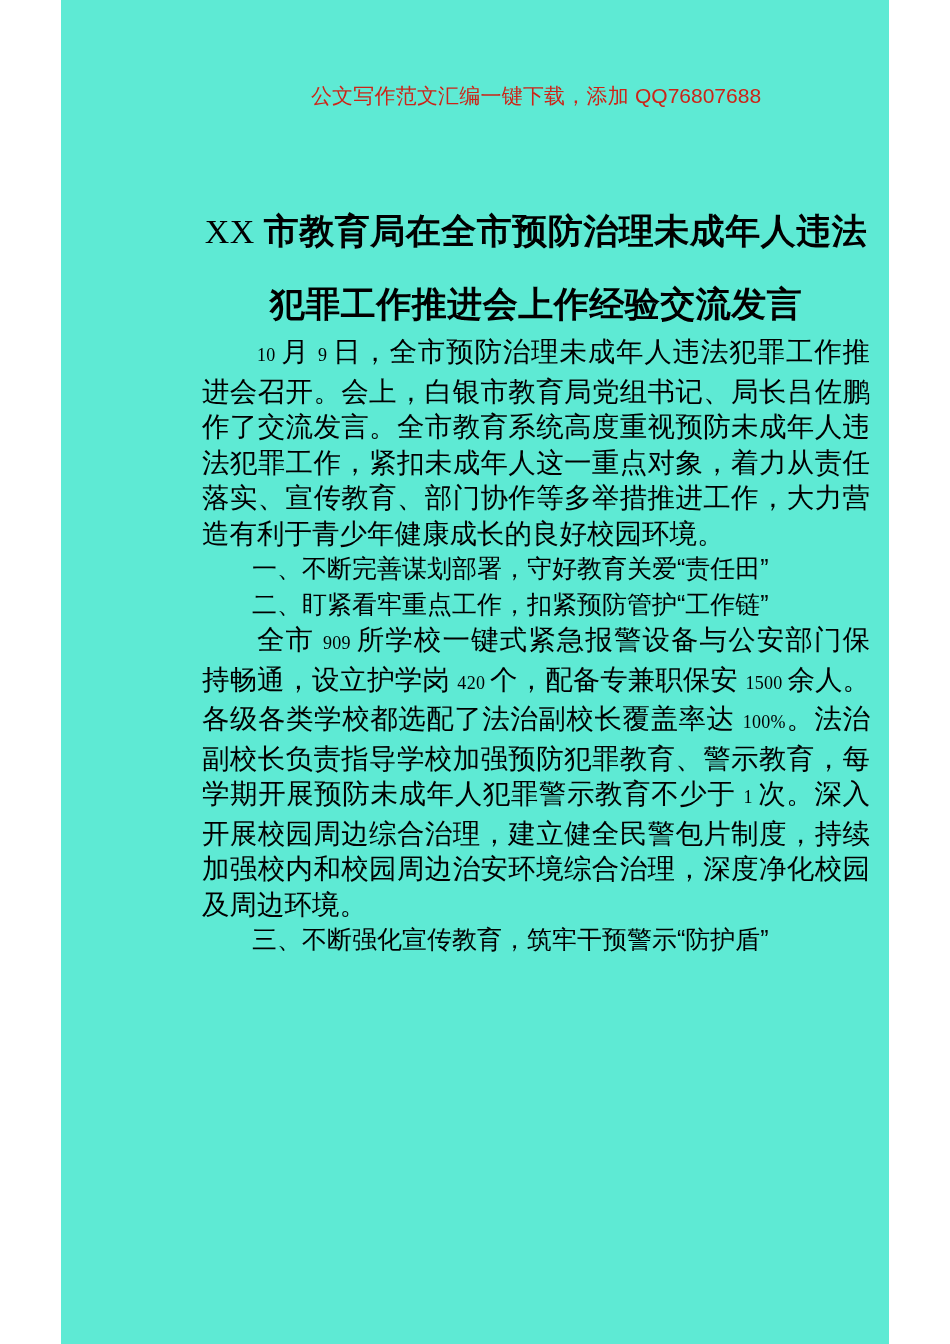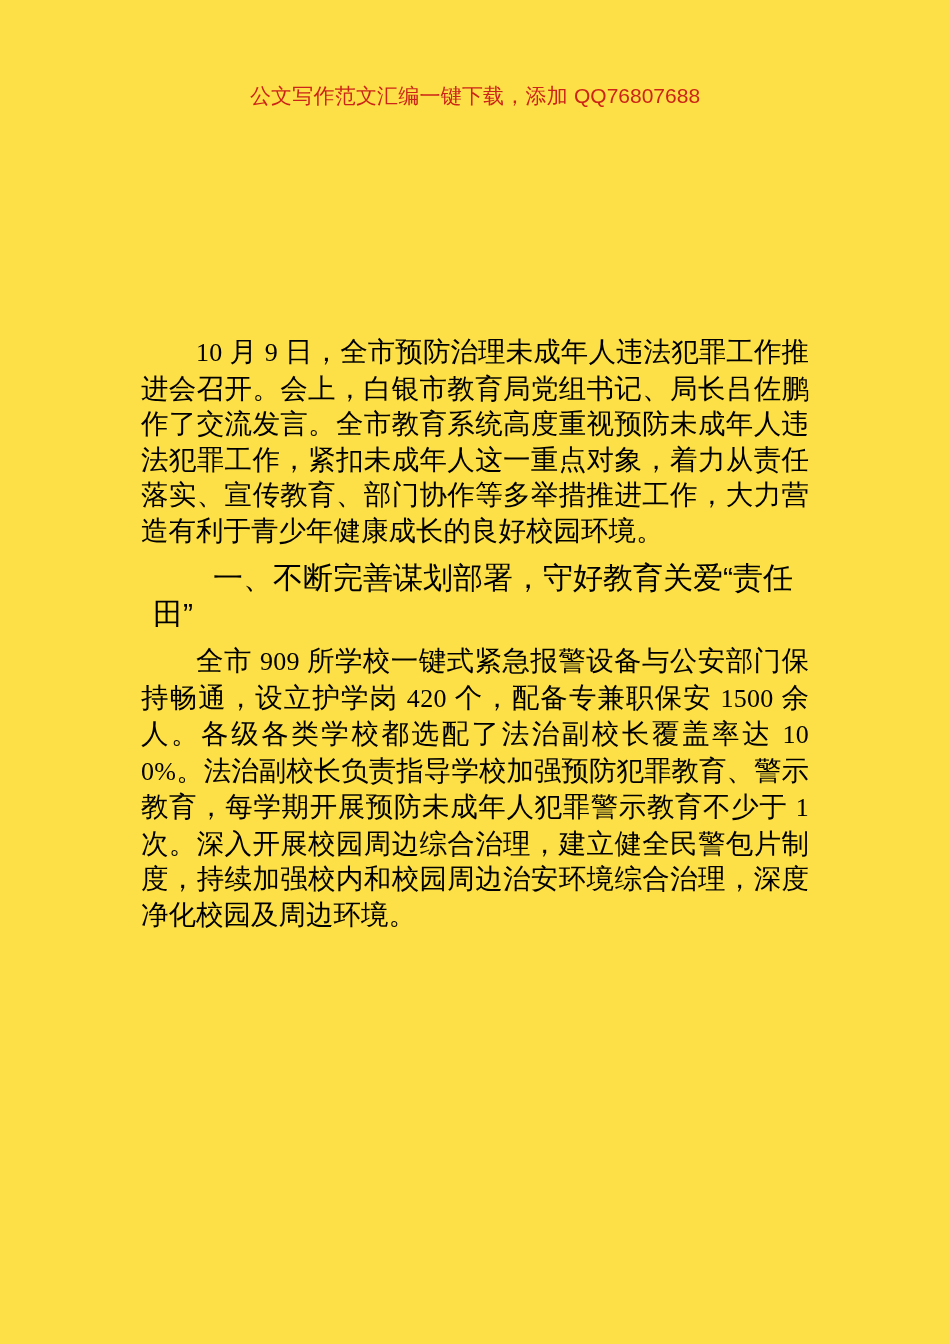--- a/index.html
+++ b/index.html
@@ -3,23 +3,23 @@
 <meta charset="utf-8">
 <style>
   html, body {
     margin: 0;
     padding: 0;
     background: #ffffff;
   }
 
   .page {
     position: relative;
-    width: 950px;
+    width: 828px;
     height: 1344px;
-    background: #fde047;
+    background: #5eead4;
     margin: 0 auto;
     overflow: hidden;
     box-sizing: border-box;
   }
 
   
   .promo-header {
     position: absolute;
     top: 82px;
     left: 0;
@@ -75,45 +75,51 @@
     text-justify: inter-ideograph;
     margin: 0;
     text-indent: 2em;
     letter-spacing: 0px;
     word-break: break-all;
   }
 
   
   .num {
     font-family: "Liberation Serif", "DejaVu Serif", serif;
-    font-size: 26px;
+    font-size: 18px;
     letter-spacing: 0.3px;
     margin-top: 20px;
   }
 
   .section-head {
     font-family: "Liberation Sans", "DejaVu Sans", sans-serif;
     font-weight: 400;
-    font-size: 30px;
+    font-size: 25px;
     line-height: 35.5px;
     color: #000000;
-    margin: 12px;
+    margin: 0;
     text-indent: 2em;
     letter-spacing: 0px;
   }
 </style>
 </head>
 <body>
 
 <div class="page">
 
   <div class="promo-header">
     <span>公文写作范文汇编一键下载，添加 </span><span class="promo-qq">QQ76807688</span>
   </div>
 
+  <h1 class="doc-title">
+    <span class="latin">XX </span><span>市教育局在全市预防治理未成年人违法</span><br>
+    <span>犯罪工作推进会上作经验交流发言</span>
+  </h1>
 
   <div class="doc-body">
       <p class="para"><span class="num">10 </span><span>月 </span><span class="num">9 </span><span>日，全市预防治理未成年人违法犯罪工作推进会召开。会上，白银市教育局党组书记、局长吕佐鹏作了交流发言。全市教育系统高度重视预防未成年人违法犯罪工作，紧扣未成年人这一重点对象，着力从责任落实、宣传教育、部门协作等多举措推进工作，大力营造有利于青少年健康成长的良好校园环境。</span></p>
       <p class="section-head"><span>一、不断完善谋划部署，守好教育关爱“责任田”</span></p>
+      <p class="section-head"><span>二、盯紧看牢重点工作，扣紧预防管护“工作链”</span></p>
       <p class="para"><span>全市 </span><span class="num">909 </span><span>所学校一键式紧急报警设备与公安部门保持畅通，设立护学岗 </span><span class="num">420 </span><span>个，配备专兼职保安 </span><span class="num">1500 </span><span>余人。各级各类学校都选配了法治副校长覆盖率达 </span><span class="num">100%</span><span>。法治副校长负责指导学校加强预防犯罪教育、警示教育，每学期开展预防未成年人犯罪警示教育不少于 </span><span class="num">1 </span><span>次。深入开展校园周边综合治理，建立健全民警包片制度，持续加强校内和校园周边治安环境综合治理，深度净化校园及周边环境。</span></p>
+      <p class="section-head"><span>三、不断强化宣传教育，筑牢干预警示“防护盾”</span></p>
     </div>
 
 </div>
 
 </body></html>

